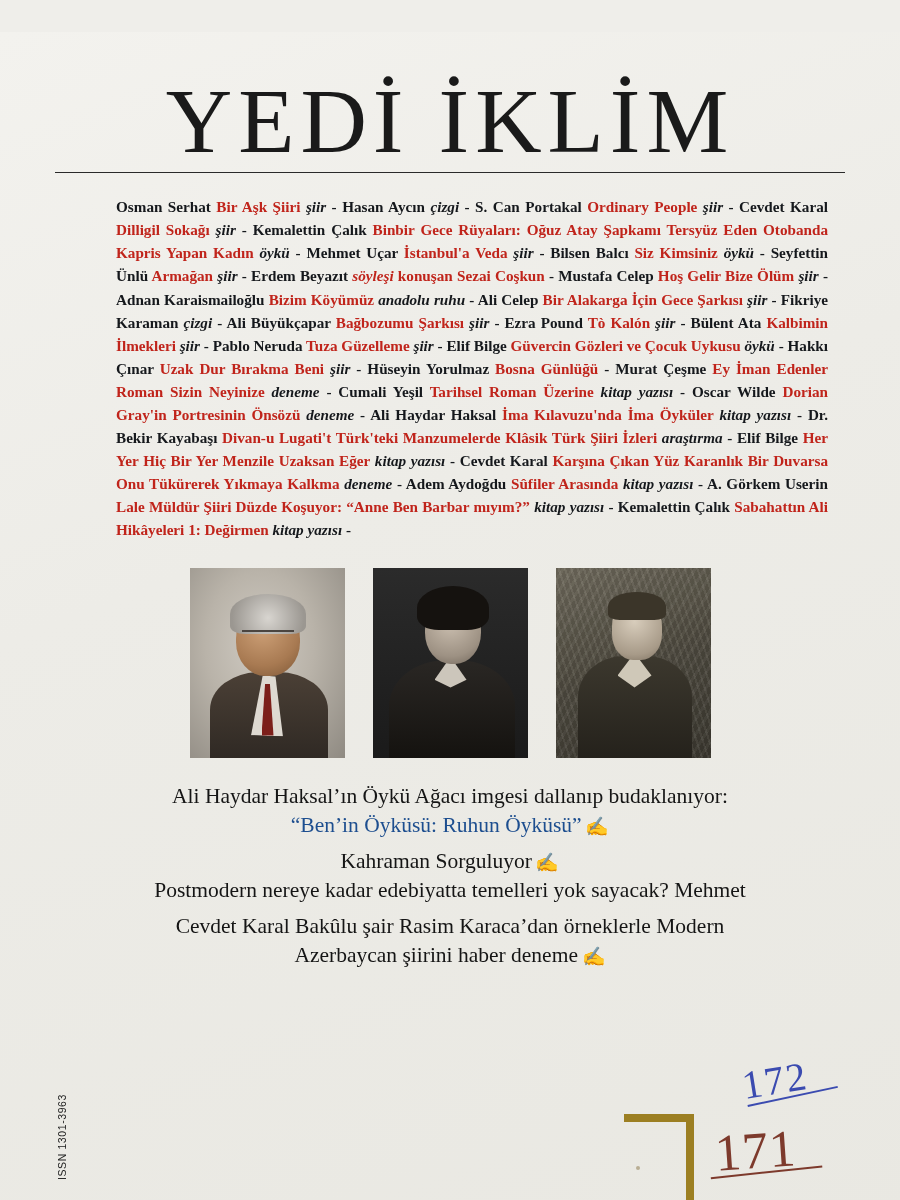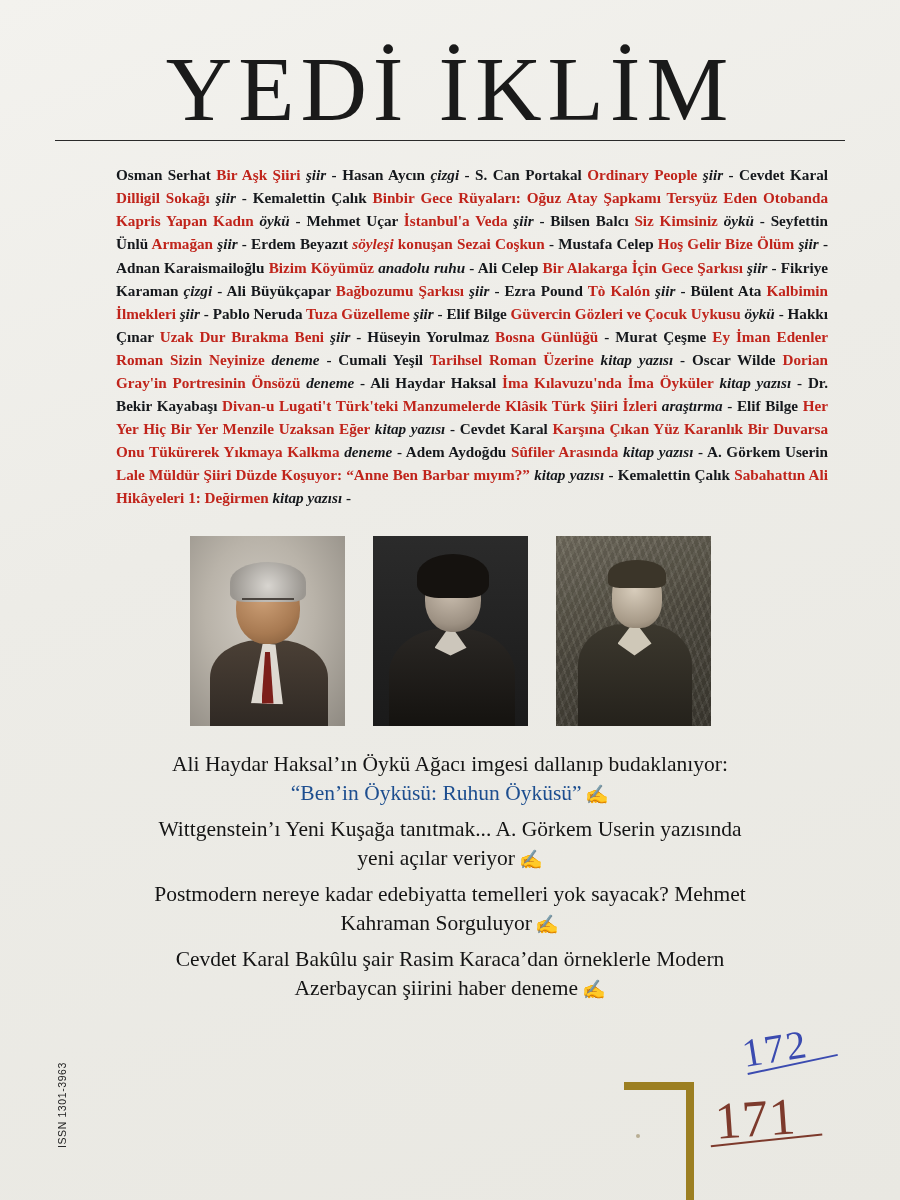--- a/index.html
+++ b/index.html
@@ -19,20 +19,21 @@
     width: 900px;
     height: 1200px;
     background: linear-gradient(160deg, #f3f2ee 0%, #edece7 40%, #e9e8e2 100%);
     box-sizing: border-box;
   }
 
   
   .masthead {
     text-align: center;
     padding-top: 44px;
+    margin-top: 32px;
   }
   .masthead-title {
     font-family: "Liberation Serif", serif;
     font-size: 92px;
     letter-spacing: 6px;
     line-height: 0.98;
     color: #1a1a1a;
     font-weight: normal;
     margin: 0;
     padding: 0 20px;
@@ -342,26 +343,22 @@
       <div class="hair"></div>
     </div>
   </div>
 
   <div class="teasers" id="teasers-block">
       <div class="teaser">
         <div>Ali Haydar Haksal’ın Öykü Ağacı imgesi dallanıp budaklanıyor:</div>
         <div><span class="hl">“Ben’in Öyküsü: Ruhun Öyküsü”</span><span class="pen">✍</span></div>
       </div>
       <div class="teaser">
-        <div>Wittgenstein’ı Yeni Kuşağa tanıtmak... A. Görkem Userin yazısında</div>
-        <div><span>yeni açılar veriyor</span><span class="pen">✍</span></div>
-      </div>
-      <div class="teaser">
+        <div><span>Kahraman Sorguluyor</span><span class="pen">✍</span></div>
         <div>Postmodern nereye kadar edebiyatta temelleri yok sayacak? Mehmet</div>
-        <div><span>Kahraman Sorguluyor</span><span class="pen">✍</span></div>
       </div>
       <div class="teaser">
         <div>Cevdet Karal Bakûlu şair Rasim Karaca’dan örneklerle Modern</div>
         <div><span>Azerbaycan şiirini haber deneme</span><span class="pen">✍</span></div>
       </div>
     </div>
 
   <div class="issn">ISSN 1301-3963</div>
 
   <div class="barblock"></div>

